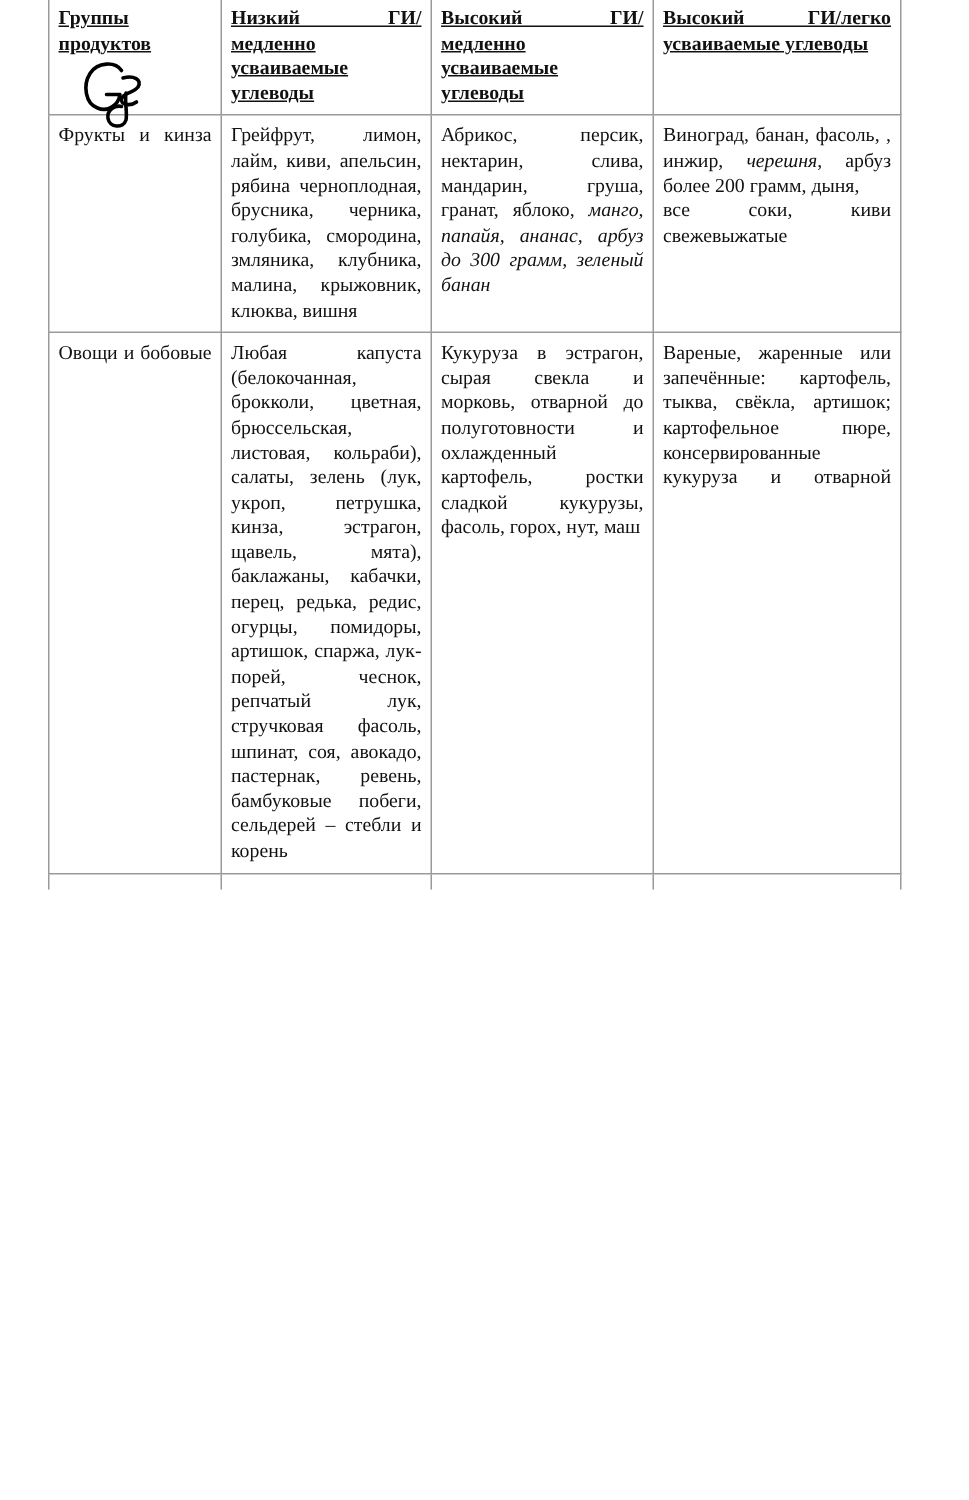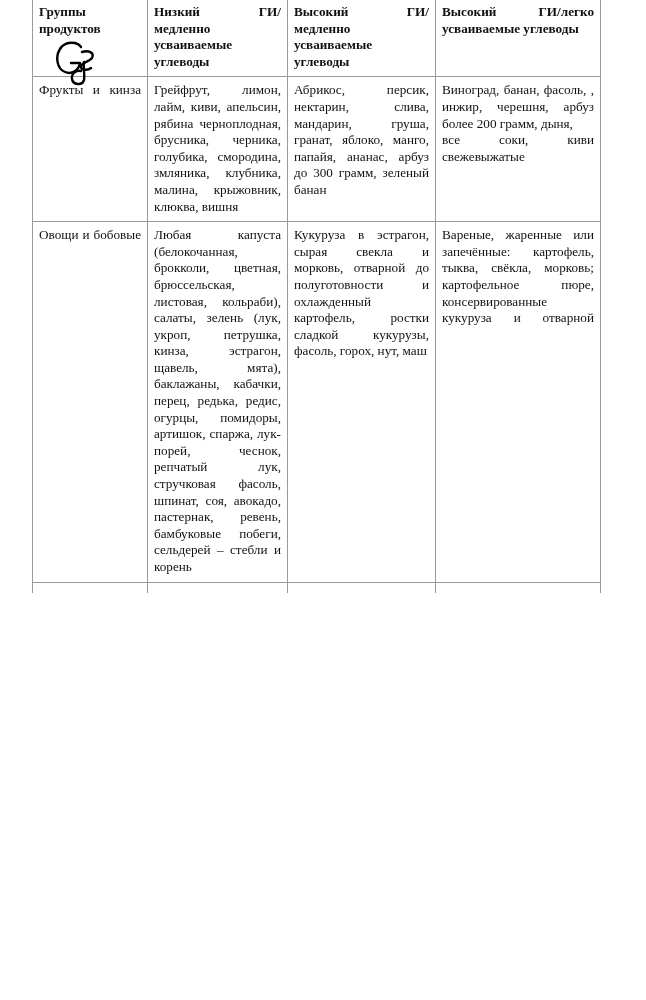--- a/index.html
+++ b/index.html
@@ -42,38 +42,39 @@
     text-justify: inter-word;
     font-size: 13.2px;
     line-height: 16.6px;
     word-break: break-word;
     hyphens: manual;
   }
 
   .gi-table th {
     font-weight: bold;
     text-align: justify;
+    text-decoration: underline;
   }
 
   .col-group  { width: 115px; }
   .col-low    { width: 140px; }
   .col-medium { width: 148px; }
   .col-high   { width: 165px; }
 
   .cell-text {
     display: block;
     text-align: justify;
     text-justify: inter-word;
   }
   
   .cell-text.stretch {
     text-align-last: justify;
   }
 
-  .ital { }
+  .ital { font-style: italic; }
 
   .hdr-cell { position: relative; }
 
   
   .scribble {
     position: absolute;
     left: 18px;
     top: 38px;
     width: 66px;
     height: 52px;
@@ -148,21 +149,21 @@
         <td>
           <span class="cell-text stretch">Овощи и бобовые</span>
         </td>
         <td>
           <span class="cell-text">Любая капуста (белокочанная, брокколи, цветная, брюссельская, листовая, кольраби), салаты, зелень (лук, укроп, петрушка, кинза, эстрагон, щавель, мята), баклажаны, кабачки, перец, редька, редис, огурцы, помидоры, артишок, спаржа, лук-порей, чеснок, репчатый лук, стручковая фасоль, шпинат, соя, авокадо, пастернак, ревень, бамбуковые побеги, сельдерей – стебли и корень</span>
         </td>
         <td>
           <span class="cell-text">Кукуруза в эстрагон, сырая свекла и морковь, отварной до полуготовности и охлажденный картофель, ростки сладкой кукурузы, фасоль, горох, нут, маш</span>
         </td>
         <td>
-          <span class="cell-text stretch">Вареные, жаренные или запечённые: картофель, тыква, свёкла, морковь; картофельное пюре, консервированные</span>
+          <span class="cell-text stretch">Вареные, жаренные или запечённые: картофель, тыква, свёкла, артишок; картофельное пюре, консервированные</span>
           <span class="cell-text stretch">кукуруза и отварной</span>
         </td>
       </tr>
 
       <tr class="row-frag">
         <td></td>
         <td></td>
         <td></td>
         <td></td>
       </tr>

